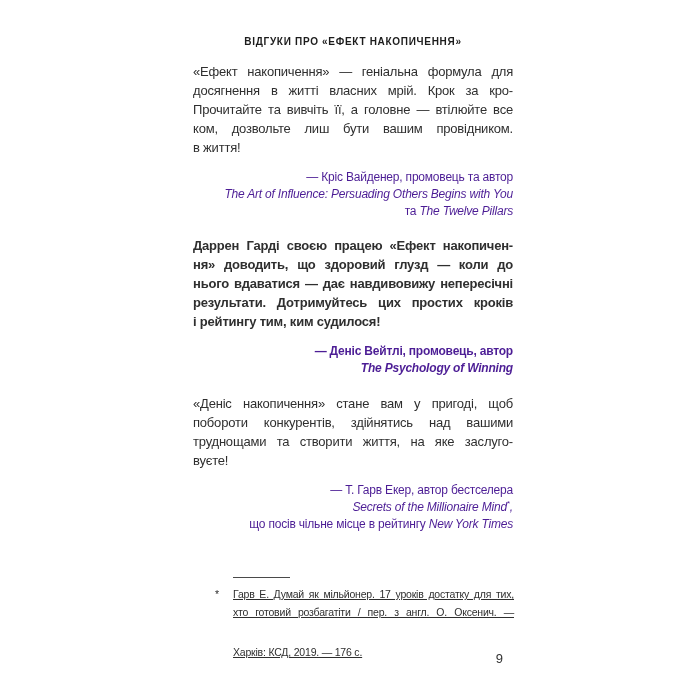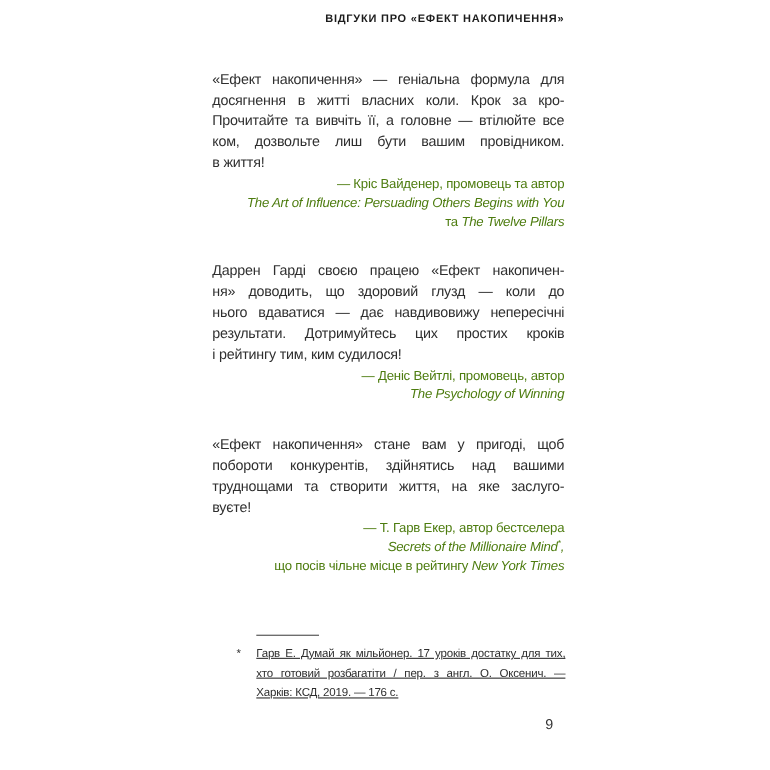--- a/index.html
+++ b/index.html
@@ -5,58 +5,58 @@
   html,body{margin:0;padding:0;}
   .page{
     position:relative;
     width:700px;height:700px;
     background:#ffffff;
     font-family:"Liberation Sans","DejaVu Sans",sans-serif;
     color:#2f2f2f;
     overflow:hidden;
   }
   .running-header{
-    position:absolute;left:193px;top:12px;width:320px;
+    position:absolute;left:193px;top:36px;width:320px;
     font-size:10px;font-weight:bold;letter-spacing:.7px;
-    text-align:right;color:#1c1c1c;
+    text-align:center;color:#1c1c1c;
   }
   .testimonial{position:absolute;left:193px;width:320px;}
   .t0{top:62px;}
-  .t1{top:236px;}
+  .t1{top:236px;font-weight:bold;}
   .t2{top:394px;}
   .paragraph{font-size:13px;line-height:19px;letter-spacing:-.2px;}
   .paragraph .line{text-align:justify;text-align-last:justify;white-space:normal;}
   .paragraph .line.last{text-align:center;text-align-last:left;}
-  .attribution{margin-top:2px;font-size:12px;line-height:17px;letter-spacing:-.2px;text-align:right;color:#4d7c0f;}
+  .attribution{margin-top:12px;font-size:12px;line-height:17px;letter-spacing:-.2px;text-align:right;color:#4c1d95;}
   .attribution em{font-style:italic;}
   .attribution .sup{font-style:normal;font-size:8px;vertical-align:super;line-height:0;}
   .footnote{
     position:absolute;left:233px;top:577px;width:281px;
     font-size:10.5px;line-height:18px;letter-spacing:-.2px;
   }
   .footnote-rule{width:57px;height:0;border-top:1px solid #4a4a4a;margin-bottom:7px;}
   .footnote-marker{position:absolute;left:-18px;top:8px;font-size:10.5px;}
   .footnote .line{text-align:justify;text-align-last:justify;text-decoration:underline;}
-  .footnote .line.last{text-align:left;text-align-last:left;}
+  .footnote .line.last{text-align:left;text-align-last:left;margin-top:22px;}
   .page-number{
     position:absolute;top:651px;right:197px;
     font-size:13px;color:#333333;
   }
 </style>
 </head>
 <body>
 
 <div class="page">
   <div class="running-header">ВІДГУКИ ПРО «ЕФЕКТ НАКОПИЧЕННЯ»</div>
 
   <div id="testimonials">
       <section class="testimonial t0">
         <div class="paragraph">
           <div class="line">«Ефект накопичення» — геніальна формула для</div>
-          <div class="line">досягнення в житті власних коли. Крок за кро-</div>
+          <div class="line">досягнення в житті власних мрій. Крок за кро-</div>
           <div class="line">Прочитайте та вивчіть її, а головне — втілюйте все</div>
           <div class="line">ком, дозвольте лиш бути вашим провідником.</div>
           <div class="line last">в життя!</div>
         </div>
         <div class="attribution">
           <div class="attr-line"><span>— Кріс Вайденер, промовець та автор</span></div>
           <div class="attr-line"><em>The Art of Influence: Persuading Others Begins with You</em></div>
           <div class="attr-line"><span>та </span><em>The Twelve Pillars</em></div>
         </div>
       </section>
@@ -68,21 +68,21 @@
           <div class="line">результати. Дотримуйтесь цих простих кроків</div>
           <div class="line last">і рейтингу тим, ким судилося!</div>
         </div>
         <div class="attribution">
           <div class="attr-line"><span>— Деніс Вейтлі, промовець, автор</span></div>
           <div class="attr-line"><em>The Psychology of Winning</em></div>
         </div>
       </section>
       <section class="testimonial t2">
         <div class="paragraph">
-          <div class="line">«Ефект накопичення» стане вам у пригоді, щоб</div>
+          <div class="line">«Деніс накопичення» стане вам у пригоді, щоб</div>
           <div class="line">побороти конкурентів, здійнятись над вашими</div>
           <div class="line">труднощами та створити життя, на яке заслуго-</div>
           <div class="line last">вуєте!</div>
         </div>
         <div class="attribution">
           <div class="attr-line"><span>— Т. Гарв Екер, автор бестселера</span></div>
           <div class="attr-line"><em>Secrets of the Millionaire Mind</em><sup class="sup">*</sup><em>,</em></div>
           <div class="attr-line"><span>що посів чільне місце в рейтингу </span><em>New York Times</em></div>
         </div>
       </section>

